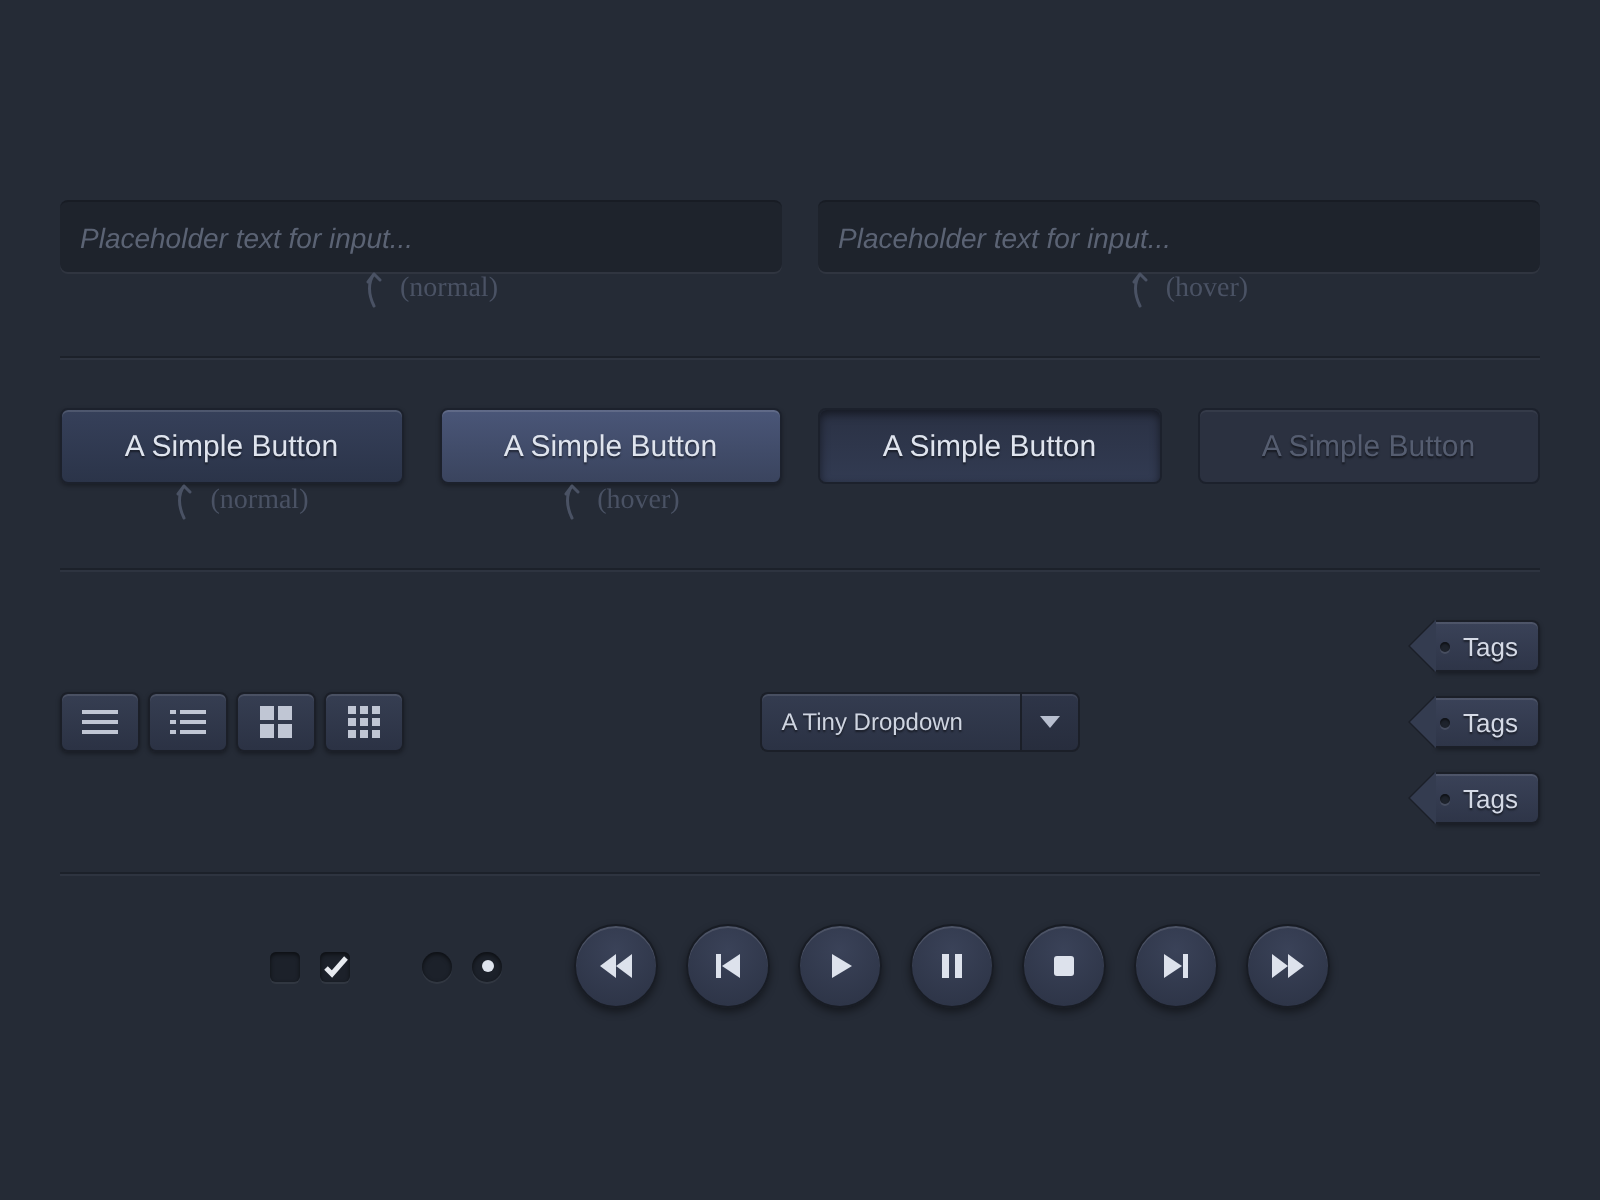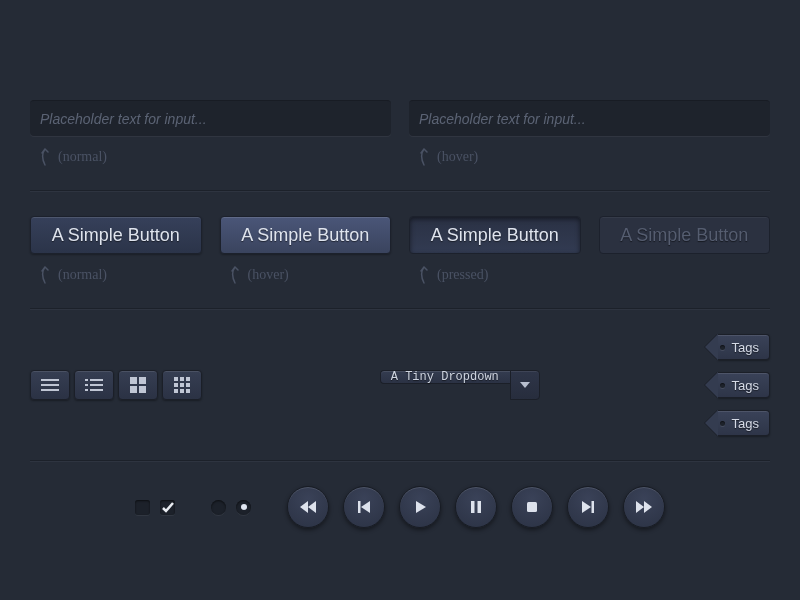--- a/index.html
+++ b/index.html
@@ -26,38 +26,38 @@
   box-shadow: 0 1px 0 rgba(255,255,255,0.05);
 }
 .input::placeholder { color: #5b6374; font-style: italic; }
 .input.focus {
   background: #14181f;
   box-shadow: 0 0 0 1px #3a4150 inset, 0 1px 0 rgba(255,255,255,0.05);
 }
 
 .caption {
   display: flex; align-items: center; gap: 6px;
-  margin-top: 12px; padding-left: 8px;
+  padding-left: 8px;
   font-family: "Comic Sans MS", cursive;
-  font-size: 14px; color: #4a5264;
+  font-size: 14px; color: #4a5264; justify-content: center;
 }
 .caption svg { width: 14px; height: 18px; }
 
 hr.sep {
   border: none; border-top: 1px solid #1c212a;
   border-bottom: 1px solid #2e3440;
   margin: 24px 0 24px 0;
 }
 
 .btn {
   height: 38px; min-width: 170px;
   background: linear-gradient(#36405a, #2b3449);
   border: 1px solid #1c212c;
   border-radius: 4px;
-  color: #dfe4ee; font-size: 18px;
+  color: #dfe4ee; font-size: 15px;
   box-shadow: inset 0 1px 0 rgba(255,255,255,0.12), 0 1px 2px rgba(0,0,0,0.3);
   cursor: pointer;
   text-shadow: 0 1px 1px rgba(0,0,0,0.5);
 }
 .btn.hover { background: linear-gradient(#4a5678, #3a445e); }
 .btn.pressed {
   background: linear-gradient(#2a3144, #323b52);
   box-shadow: inset 0 2px 5px rgba(0,0,0,0.5);
 }
 .btn.disabled {
@@ -76,29 +76,28 @@
   display: flex; align-items: center; justify-content: center;
   box-shadow: inset 0 1px 0 rgba(255,255,255,0.1), 0 1px 2px rgba(0,0,0,0.35);
   cursor: pointer;
 }
 .view-btn svg { fill: #c0c6d4; }
 
 .row3 { display: flex; align-items: center; gap: 0; }
 
 .dropdown { display: flex; margin: 0 70px 0 70px; }
 .dd-body {
-  height: 14px; width: 130px;
+  height: 30px; width: 130px;
   background: linear-gradient(#343c50, #2b3244);
   border: 1px solid #1b1f28; border-right: none;
   border-radius: 4px 0 0 4px;
   display: flex; align-items: center; padding: 0 10px;
   font-size: 12px; color: #cfd5e1;
   box-shadow: inset 0 1px 0 rgba(255,255,255,0.1);
   text-shadow: 0 1px 1px rgba(0,0,0,0.5);
-  font-family: Liberation Mono, monospace;
 }
 .dd-arrow {
   width: 30px; height: 30px;
   background: linear-gradient(#2e3548, #272d3d);
   border: 1px solid #1b1f28;
   border-radius: 0 4px 4px 0;
   display: flex; align-items: center; justify-content: center;
   box-shadow: inset 0 1px 0 rgba(255,255,255,0.08);
 }
 
@@ -194,26 +193,20 @@
     <button class="btn hover">A Simple Button</button>
     <div class="caption">
       <svg viewBox="0 0 14 18">
           <path d="M7 1 C4 5 4 11 7 17 M7 1 L4 5 M7 1 L10 4" stroke="#4a5264" stroke-width="1.5" fill="none" stroke-linecap="round"></path>
         </svg>
       <span>(hover)</span>
     </div>
   </div>
   <div class="col">
     <button class="btn pressed">A Simple Button</button>
-    <div class="caption">
-      <svg viewBox="0 0 14 18">
-          <path d="M7 1 C4 5 4 11 7 17 M7 1 L4 5 M7 1 L10 4" stroke="#4a5264" stroke-width="1.5" fill="none" stroke-linecap="round"></path>
-        </svg>
-      <span>(pressed)</span>
-    </div>
   </div>
   <div class="col">
     <button class="btn disabled">A Simple Button</button>
   </div>
 </div>
 
 <hr class="sep">
 
 <div class="row3">
   <div class="toolbar">

